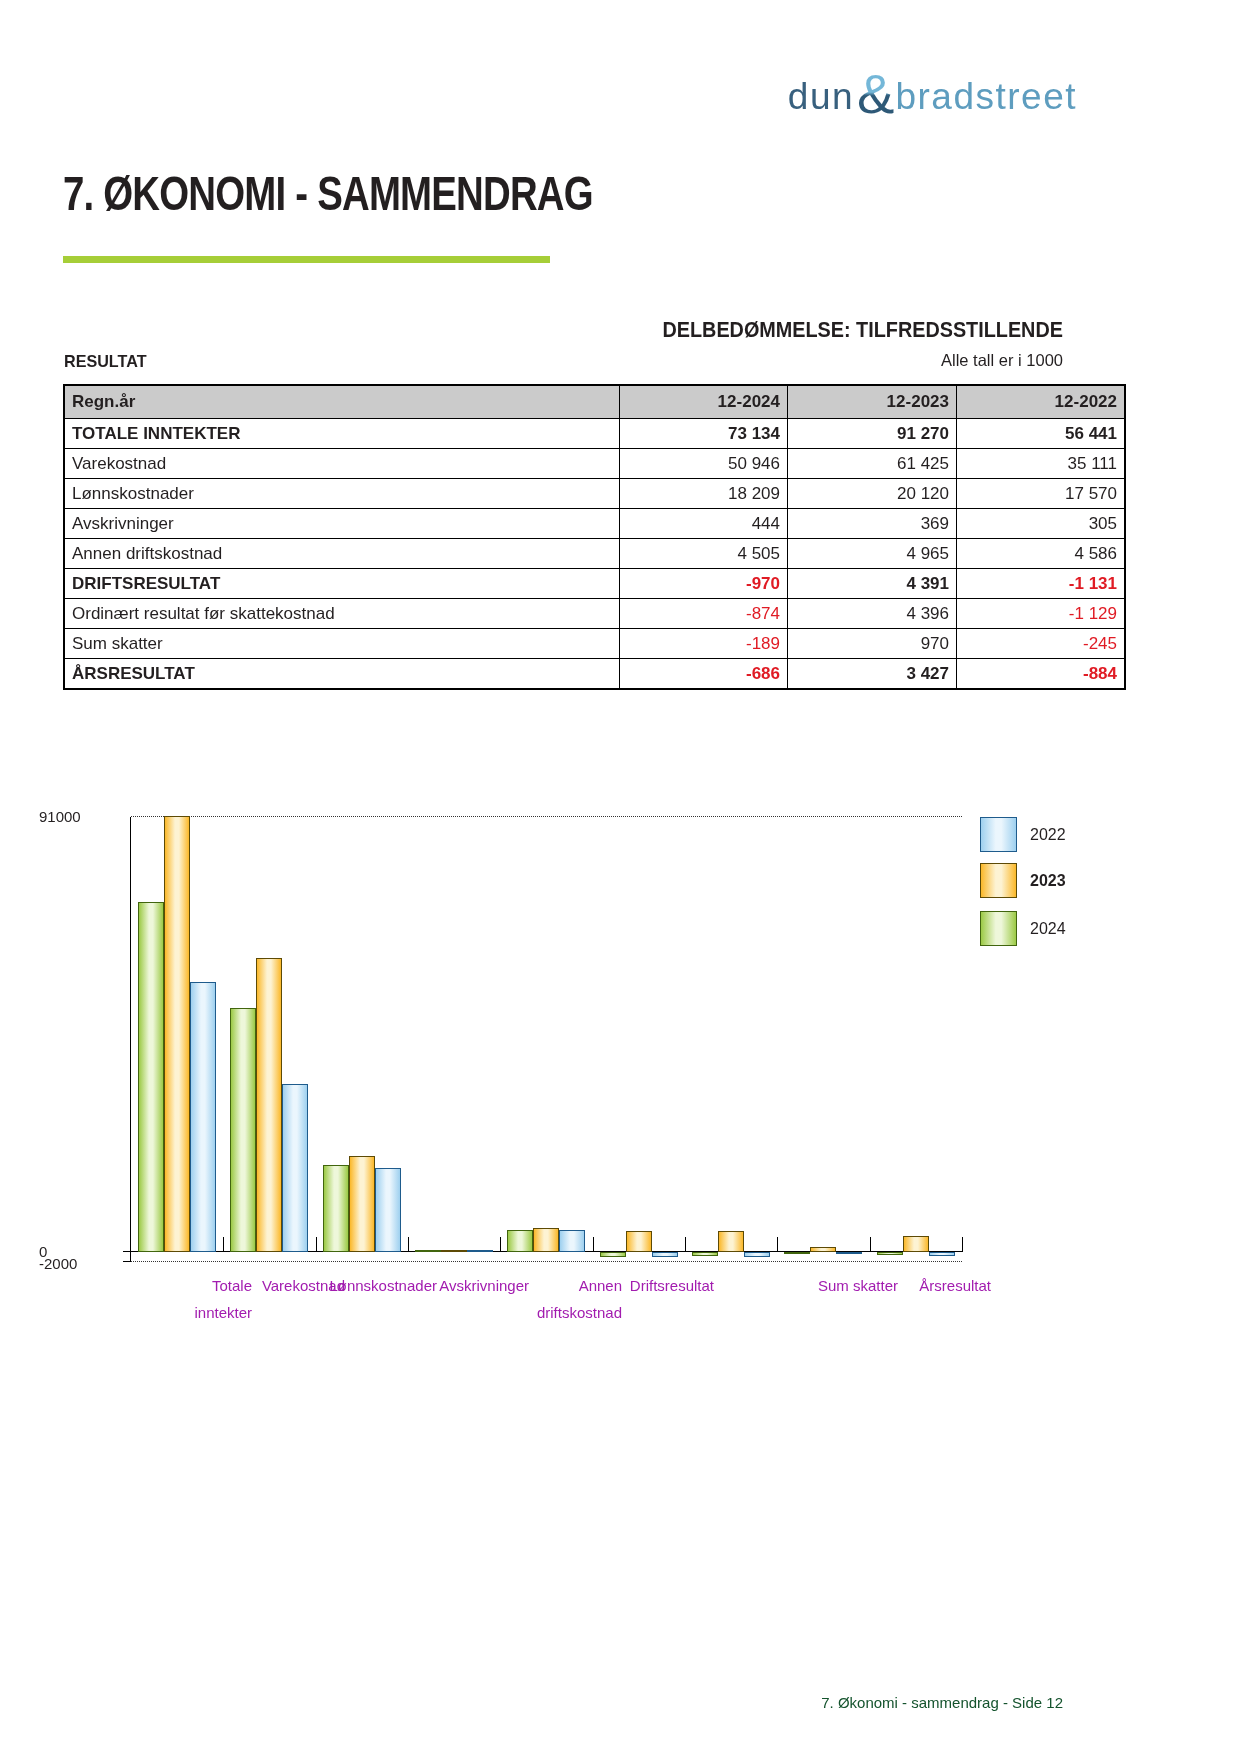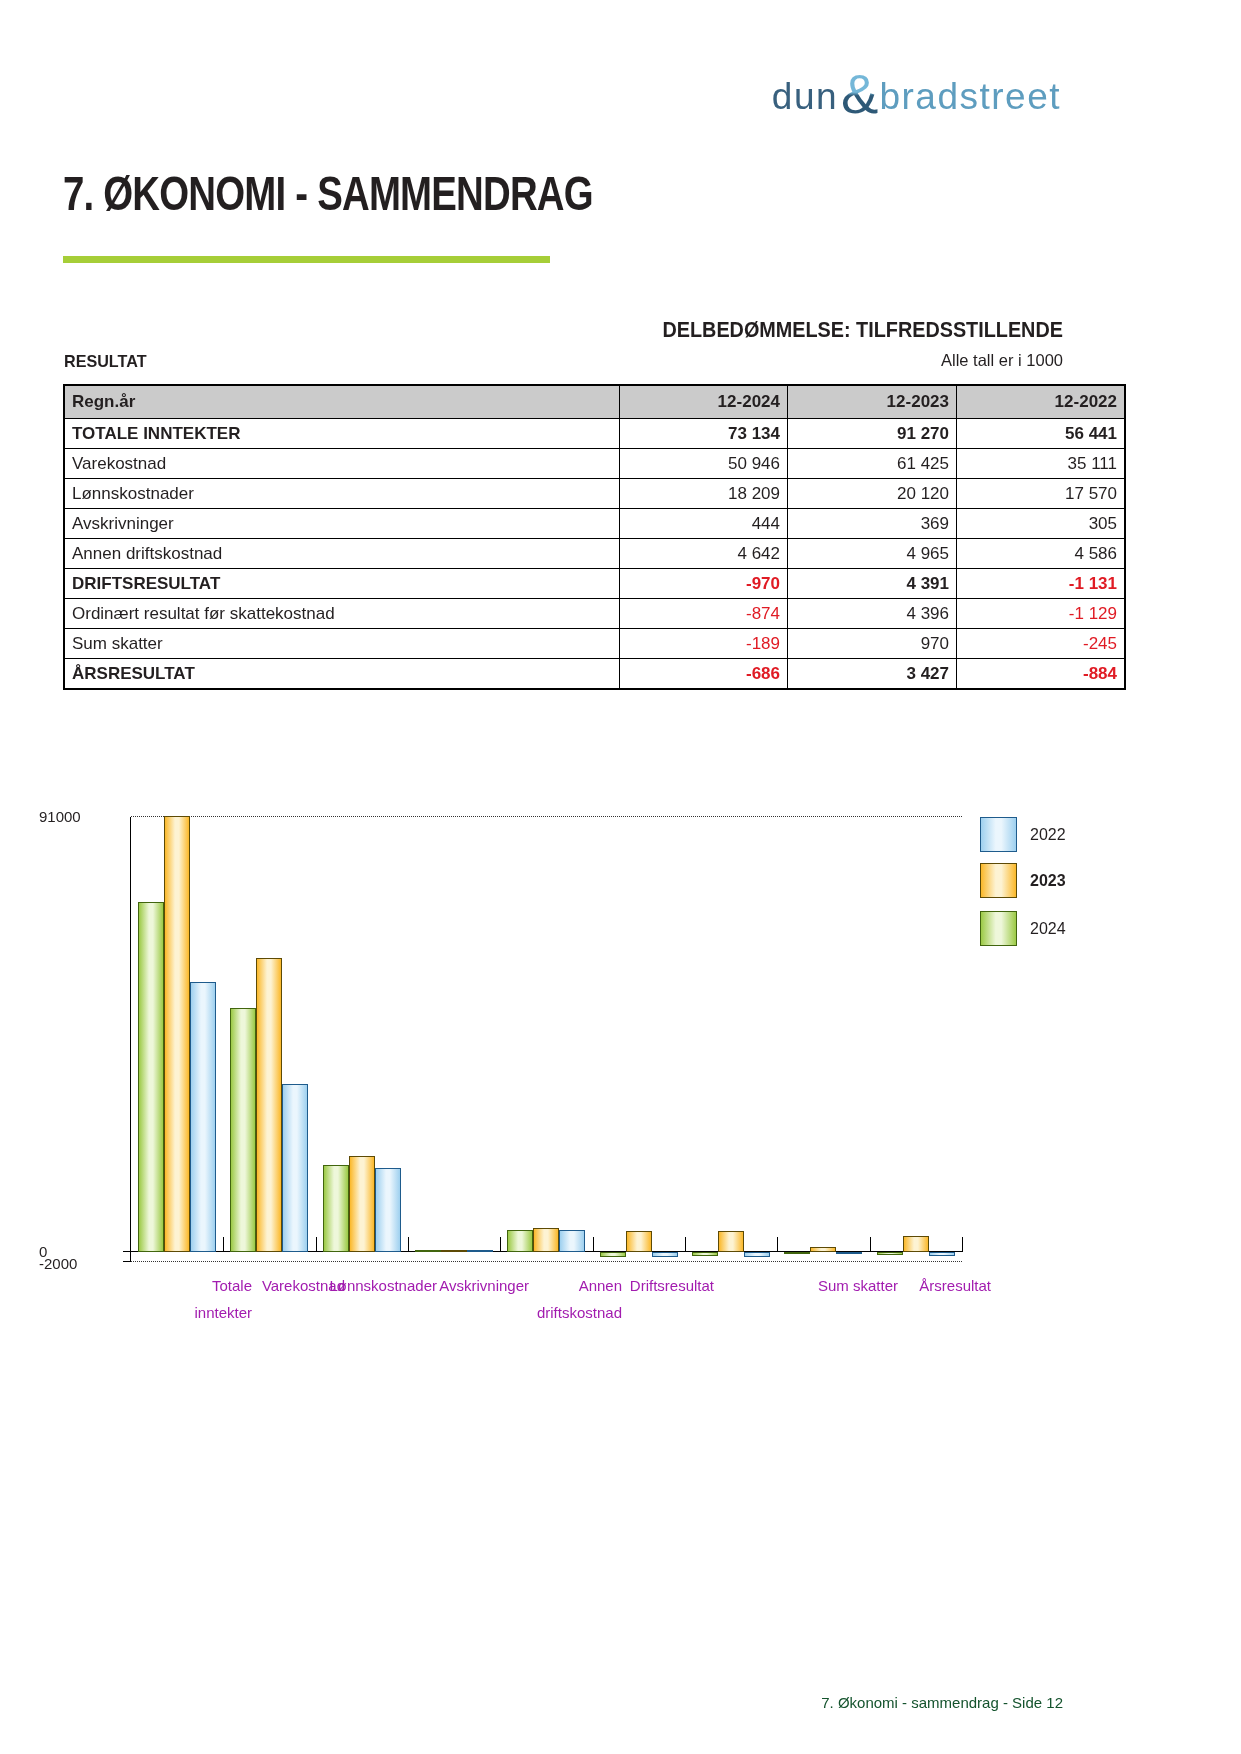--- a/index.html
+++ b/index.html
@@ -1,20 +1,20 @@
 <!DOCTYPE html>
 <html><head>
 <meta charset="utf-8">
 <style>
   html,body{margin:0;padding:0;background:#ffffff;}
   .page{position:relative;width:1241px;height:1754px;background:#fff;overflow:hidden;
         font-family:"Liberation Sans",sans-serif;color:#231f20;}
 
   
-  .logo{position:absolute;top:72px;right:180px;display:flex;align-items:center;}
+  .logo{position:absolute;top:72px;right:164px;display:flex;align-items:center;}
   .logo-dun{font-size:37px;color:#38607e;letter-spacing:1.5px;}
   .logo-amp{font-size:56px;line-height:44px;margin:0 1px 6px 3px;color:#4389ad;font-weight:400;}
   @supports (-webkit-background-clip:text){
     .logo-amp{background:linear-gradient(180deg,#74b7d8 46%,#2e5977 54%);
       -webkit-background-clip:text;background-clip:text;-webkit-text-fill-color:transparent;}
   }
   .logo-brad{font-size:37px;color:#5e9dbf;letter-spacing:1.5px;}
 
   
   .page-title{position:absolute;left:63px;top:166px;font-size:48px;font-weight:700;
@@ -93,21 +93,21 @@
           <td class="num">17 570</td>
         </tr>
         <tr>
           <td>Avskrivninger</td>
           <td class="num">444</td>
           <td class="num">369</td>
           <td class="num">305</td>
         </tr>
         <tr>
           <td>Annen driftskostnad</td>
-          <td class="num">4 642</td>
+          <td class="num">4 505</td>
           <td class="num">4 965</td>
           <td class="num">4 586</td>
         </tr>
         <tr>
           <td class="bold">DRIFTSRESULTAT</td>
           <td class="num bold neg">-970</td>
           <td class="num bold">4 391</td>
           <td class="num bold neg">-1 131</td>
         </tr>
         <tr>

